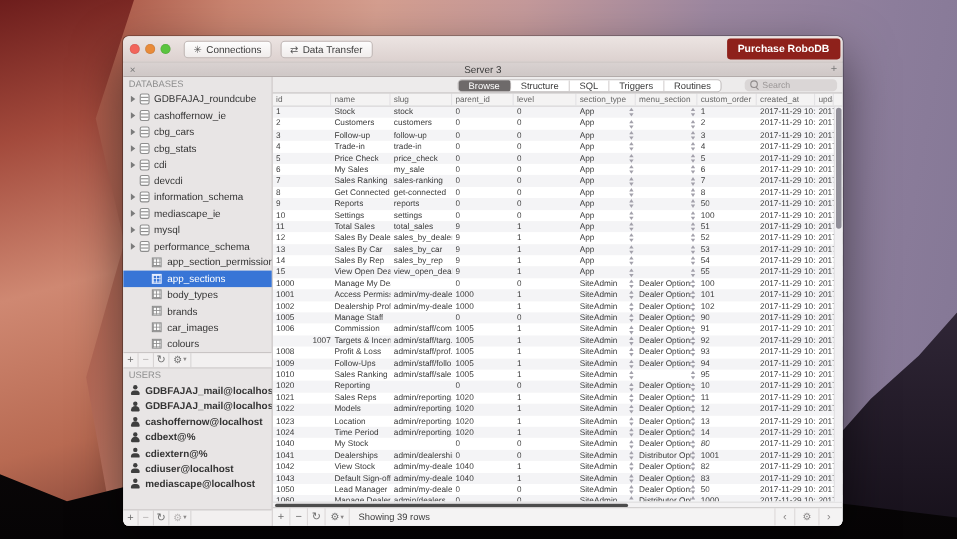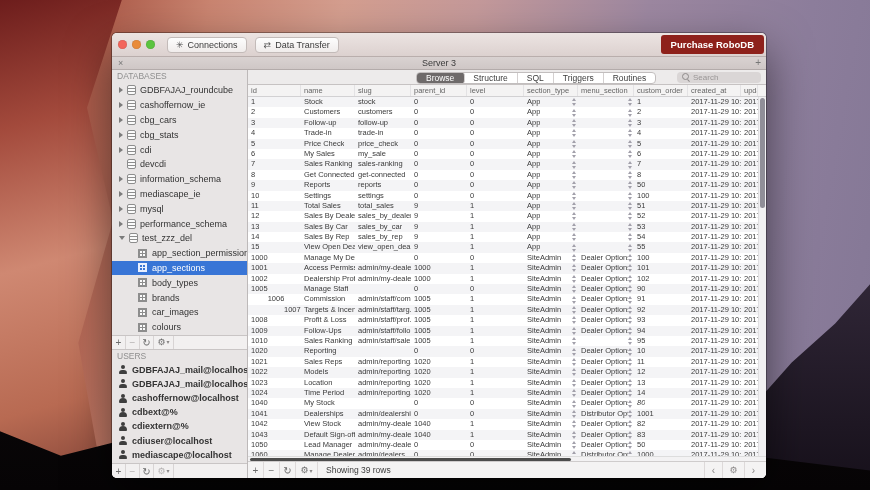--- a/index.html
+++ b/index.html
@@ -183,25 +183,20 @@
             <div class="sb-item">
               <span class="tri"></span>
               <span class="dbicon"></span>
               <span>mysql</span>
             </div>
             <div class="sb-item">
               <span class="tri"></span>
               <span class="dbicon"></span>
               <span>performance_schema</span>
             </div>
-            <div class="sb-item">
-              <span class="tri down"></span>
-              <span class="dbicon"></span>
-              <span>test_zzz_del</span>
-            </div>
             <div class="sb-table">
               <span class="gridicon"></span>
               <span>app_section_permission</span>
             </div>
             <div class="sb-table sel">
               <span class="gridicon"></span>
               <span>app_sections</span>
             </div>
             <div class="sb-table">
               <span class="gridicon"></span>
@@ -938,21 +933,21 @@
                 <span class="cv">90</span>
               </div>
               <div class="cell" style="width: 53px;">
                 <span class="cv">2017-11-29 10:3...</span>
               </div>
               <div class="cell" style="width: 17px;">
                 <span class="cv">2017</span>
               </div>
             </div>
             <div class="grow">
-              <div class="cell" style="width: 53px; justify-content: center;">
+              <div class="cell" style="width: 53px;">
                 <span class="cv">1006</span>
               </div>
               <div class="cell" style="width: 54px;">
                 <span class="cv">Commission</span>
               </div>
               <div class="cell" style="width: 56px;">
                 <span class="cv">admin/staff/com...</span>
               </div>
               <div class="cell" style="width: 56px;">
                 <span class="cv">1005</span>

